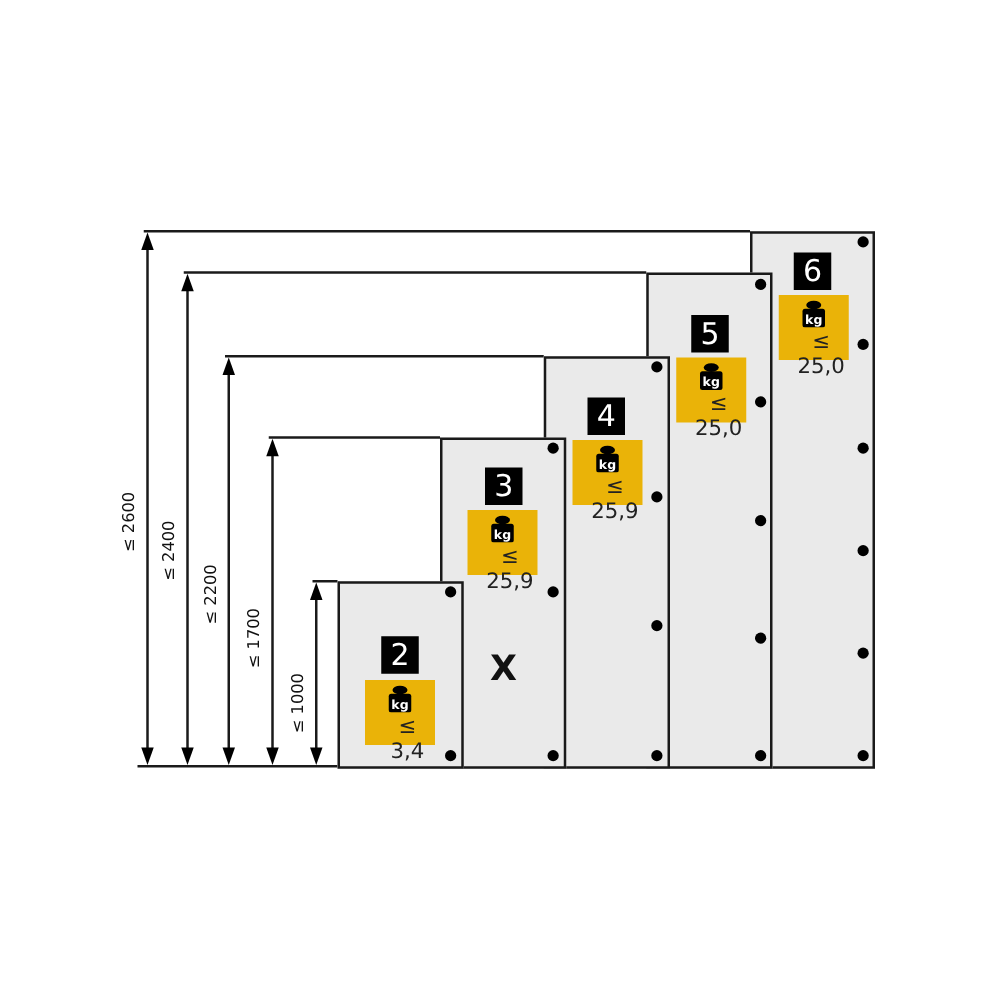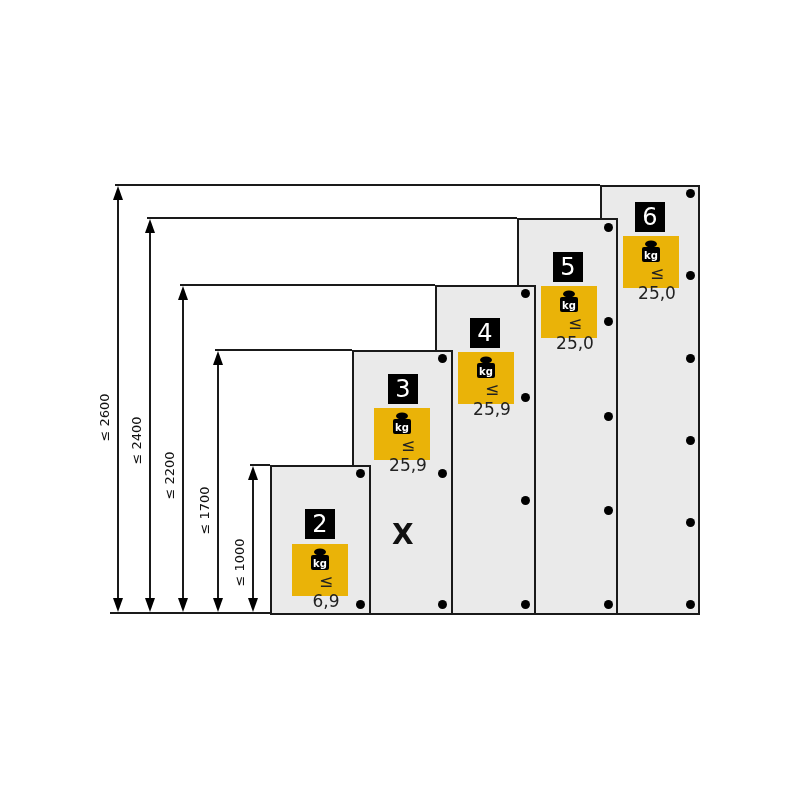--- a/index.html
+++ b/index.html
@@ -104,21 +104,21 @@
   <div class="dot" style="left:686px;top:518px;"></div>
   <div class="dot" style="left:686px;top:600px;"></div>
 
   <div class="badge" style="left:305px;top:509px;">2</div>
   <div class="weight-box" style="left:292px;top:544px;">
     <svg class="weight-icon" viewBox="0 0 20 22">
         <ellipse cx="10" cy="4" rx="6" ry="3.5" fill="#000"></ellipse>
         <rect x="1" y="7" width="18" height="15" rx="2" fill="#000"></rect>
         <text x="10" y="19" font-size="10" font-weight="bold" fill="#fff" text-anchor="middle" font-family="DejaVu Sans, sans-serif">kg</text>
       </svg>
-    <div class="weight-text">≤ 6,9</div>
+    <div class="weight-text">≤ 3,4</div>
   </div>
 
   <div class="badge" style="left:388px;top:374px;">3</div>
   <div class="weight-box" style="left:374px;top:408px;">
     <svg class="weight-icon" viewBox="0 0 20 22">
         <ellipse cx="10" cy="4" rx="6" ry="3.5" fill="#000"></ellipse>
         <rect x="1" y="7" width="18" height="15" rx="2" fill="#000"></rect>
         <text x="10" y="19" font-size="10" font-weight="bold" fill="#fff" text-anchor="middle" font-family="DejaVu Sans, sans-serif">kg</text>
       </svg>
     <div class="weight-text">≤ 25,9</div>

